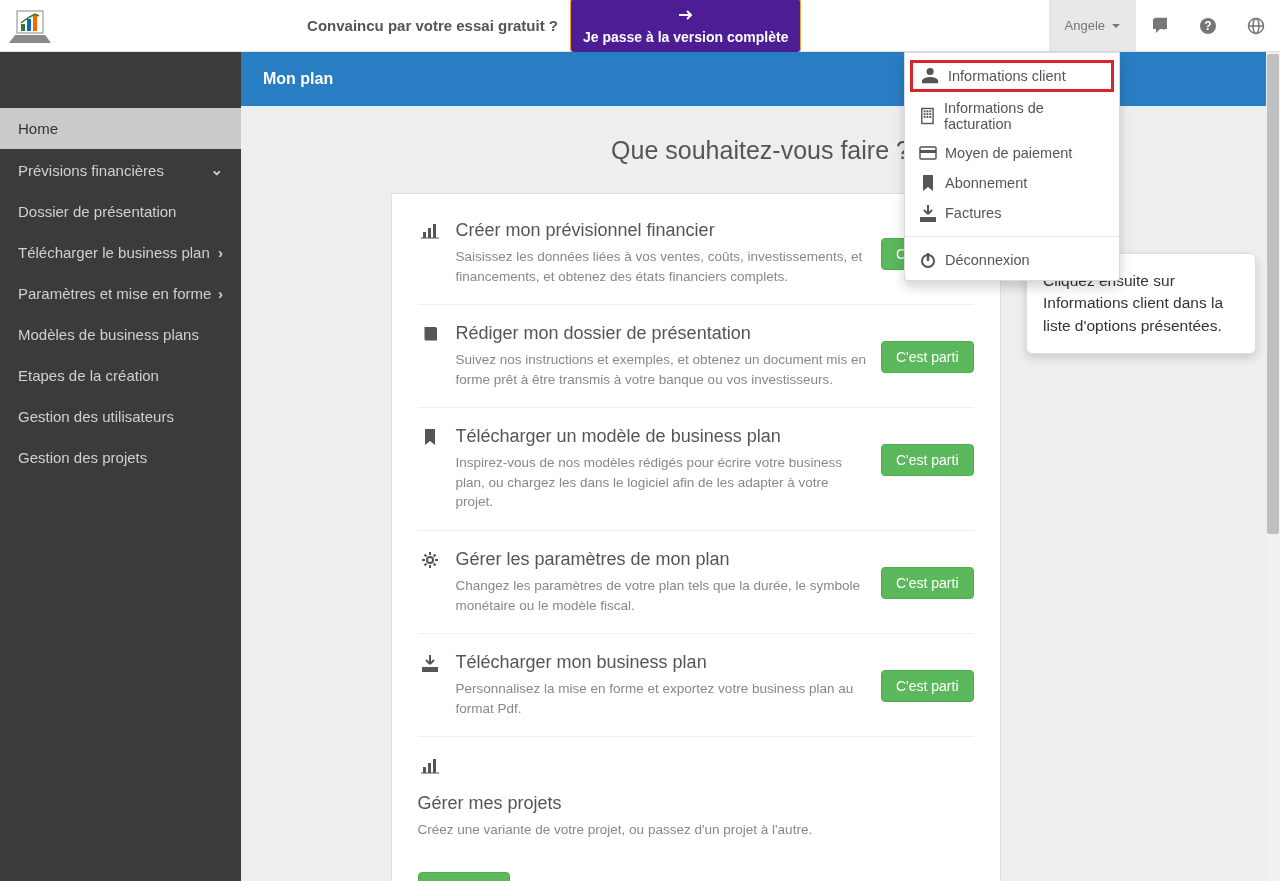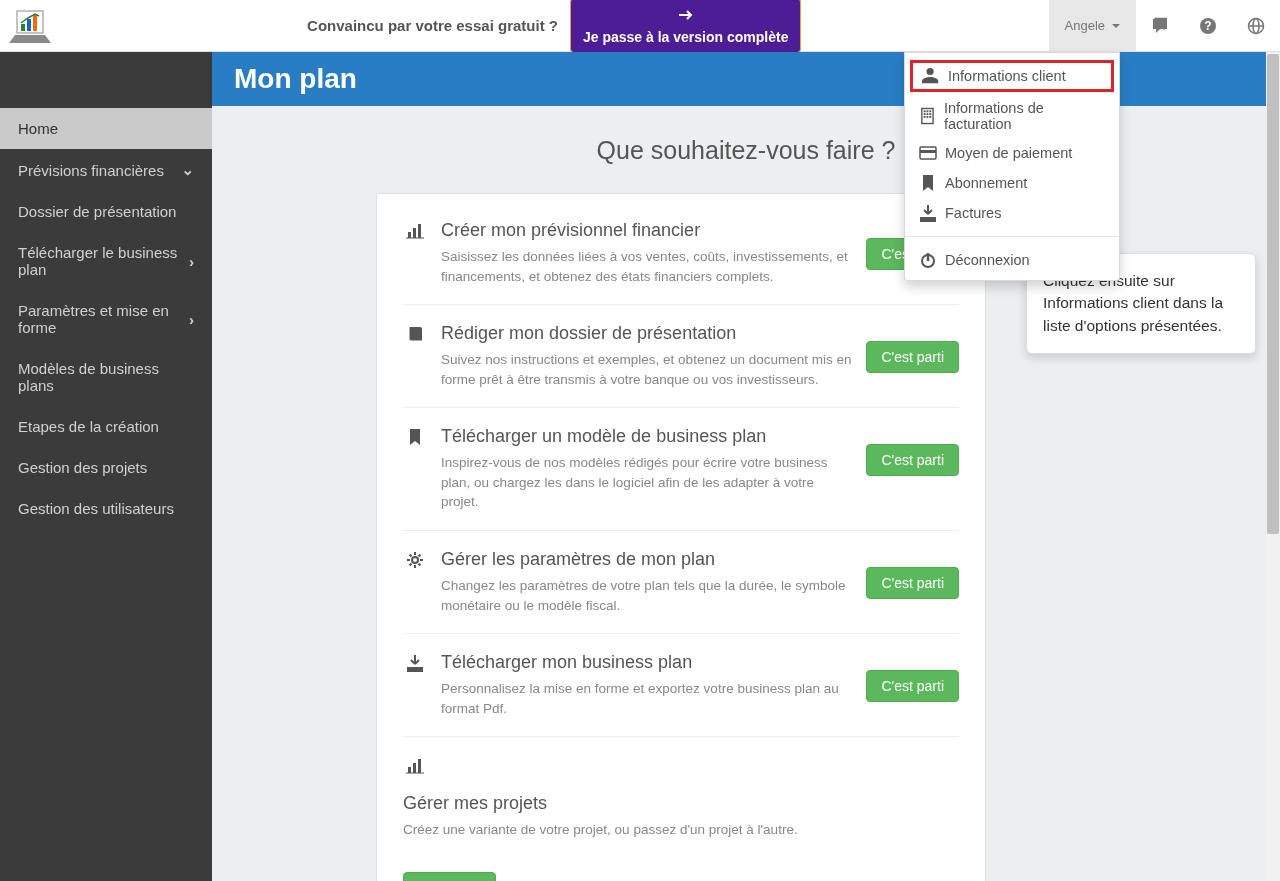--- a/index.html
+++ b/index.html
@@ -15,28 +15,28 @@
 .user-toggle { height: 100%; padding: 0 16px; display: flex; align-items: center; gap: 5px; background: #e8e8e8; cursor: pointer; color: #777; font-size: 13px; }
 .nav-icon-btn { width: 48px; height: 100%; display: flex; align-items: center; justify-content: center; cursor: pointer; color: #777; font-size: 18px; }
 .caret { display: inline-block; width: 0; height: 0; margin-left: 2px; vertical-align: middle; border-top: 4px dashed; border-right: 4px solid transparent; border-left: 4px solid transparent; }
 
 .dropdown { position: absolute; top: 52px; right: 160px; width: 216px; background: #fff; border: 1px solid rgba(0,0,0,.15); border-radius: 0 0 4px 4px; box-shadow: 0 6px 12px rgba(0,0,0,.175); z-index: 20; padding: 5px 0; }
 .dropdown-item { padding: 6px 14px; display: flex; align-items: center; gap: 8px; cursor: pointer; color: #555; font-size: 14.5px; }
 .dropdown-item.highlighted { border: 3px solid #d9232d; margin: 2px 5px; padding: 4px 9px; }
 .dropdown-divider { height: 1px; background: #e5e5e5; margin: 8px 0; }
 
 .layout { display: flex; height: calc(881px - 52px); }
-.sidebar { width: 212px; background: #3b3b3b; color: #ccc; padding-top: 56px; }
+.sidebar { width: 241px; background: #3b3b3b; color: #ccc; padding-top: 56px; }
 .side-item { padding: 12px 18px; cursor: pointer; font-size: 15px; color: #d0d0d0; display: flex; align-items: center; justify-content: space-between; }
 .side-item.active { background: #cacaca; color: #333; }
 .side-caret-right { font-weight: 900; }
 
 .main { flex: 1; display: flex; flex-direction: column; position: relative; overflow: hidden; }
 .bluebar { background: #297dc3; color: #fff; height: 54px; display: flex; align-items: center; padding: 0 22px; }
-.bluebar h1 { font-size: 28px; font-weight: 700; }
+.bluebar h1 { font-size: 16px; font-weight: 700; }
 
 .content { flex: 1; overflow-y: auto; padding: 24px 0 24px 0; }
 .content-inner { max-width: 740px; margin: 0 auto; }
 .title-q { text-align: center; font-size: 25px; color: #555; font-weight: 400; margin: 6px 0 28px; }
 
 .panel { background: #fff; border: 1px solid #e0e0e0; border-radius: 2px; padding: 8px 26px; margin: 0 130px 0 0; }
 .task { display: flex; padding: 18px 0; border-bottom: 1px solid #eee; gap: 14px; }
 .task:last-child { border-bottom: none; flex-direction: column; }
 .task-icon { width: 24px; flex: 0 0 24px; color: #555; display: flex; justify-content: center; padding-top: 2px; }
 .task-body { flex: 1; }
@@ -224,24 +224,24 @@
       <span>Paramètres et mise en forme</span>
         <span class="side-caret-right">›</span>
     </div>
       <div class="side-item ">
       <span>Modèles de business plans</span>
     </div>
       <div class="side-item ">
       <span>Etapes de la création</span>
     </div>
       <div class="side-item ">
+      <span>Gestion des utilisateurs</span>
+    </div>
+      <div class="side-item ">
       <span>Gestion des projets</span>
-    </div>
-      <div class="side-item ">
-      <span>Gestion des utilisateurs</span>
     </div>
     </div>
 
   <div class="main">
     <div class="bluebar">
       <h1>Mon plan</h1>
     </div>
     <div class="content">
       <div class="content-inner">
         <h2 class="title-q">Que souhaitez-vous faire ?</h2>

